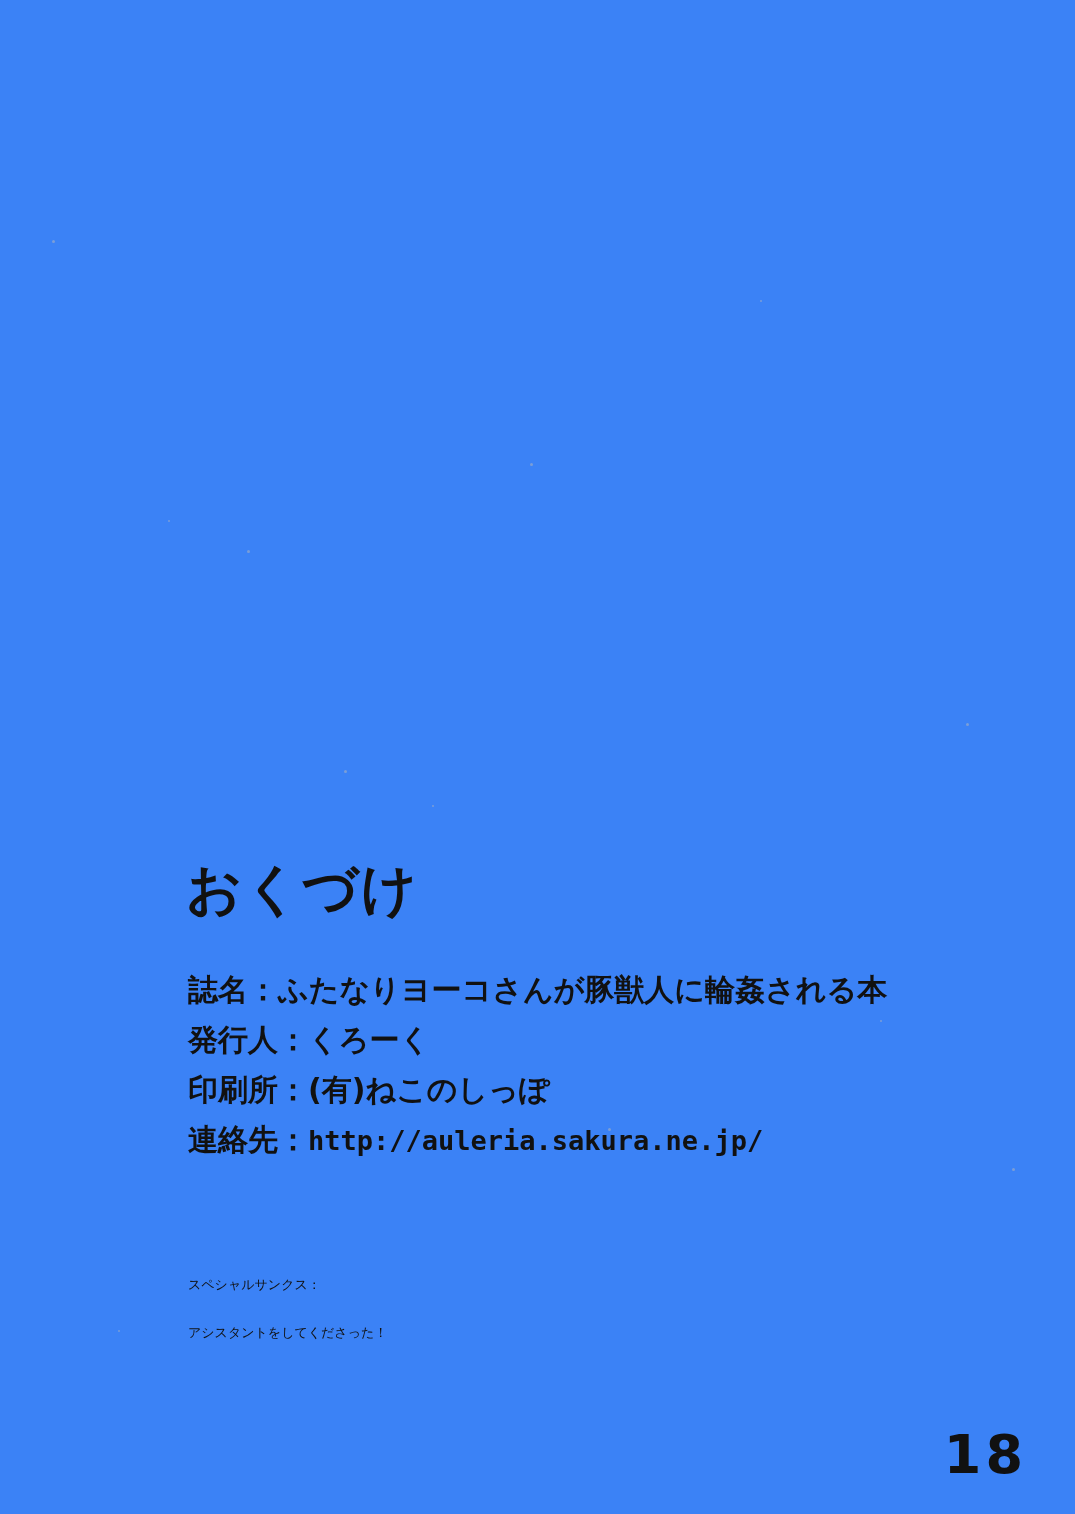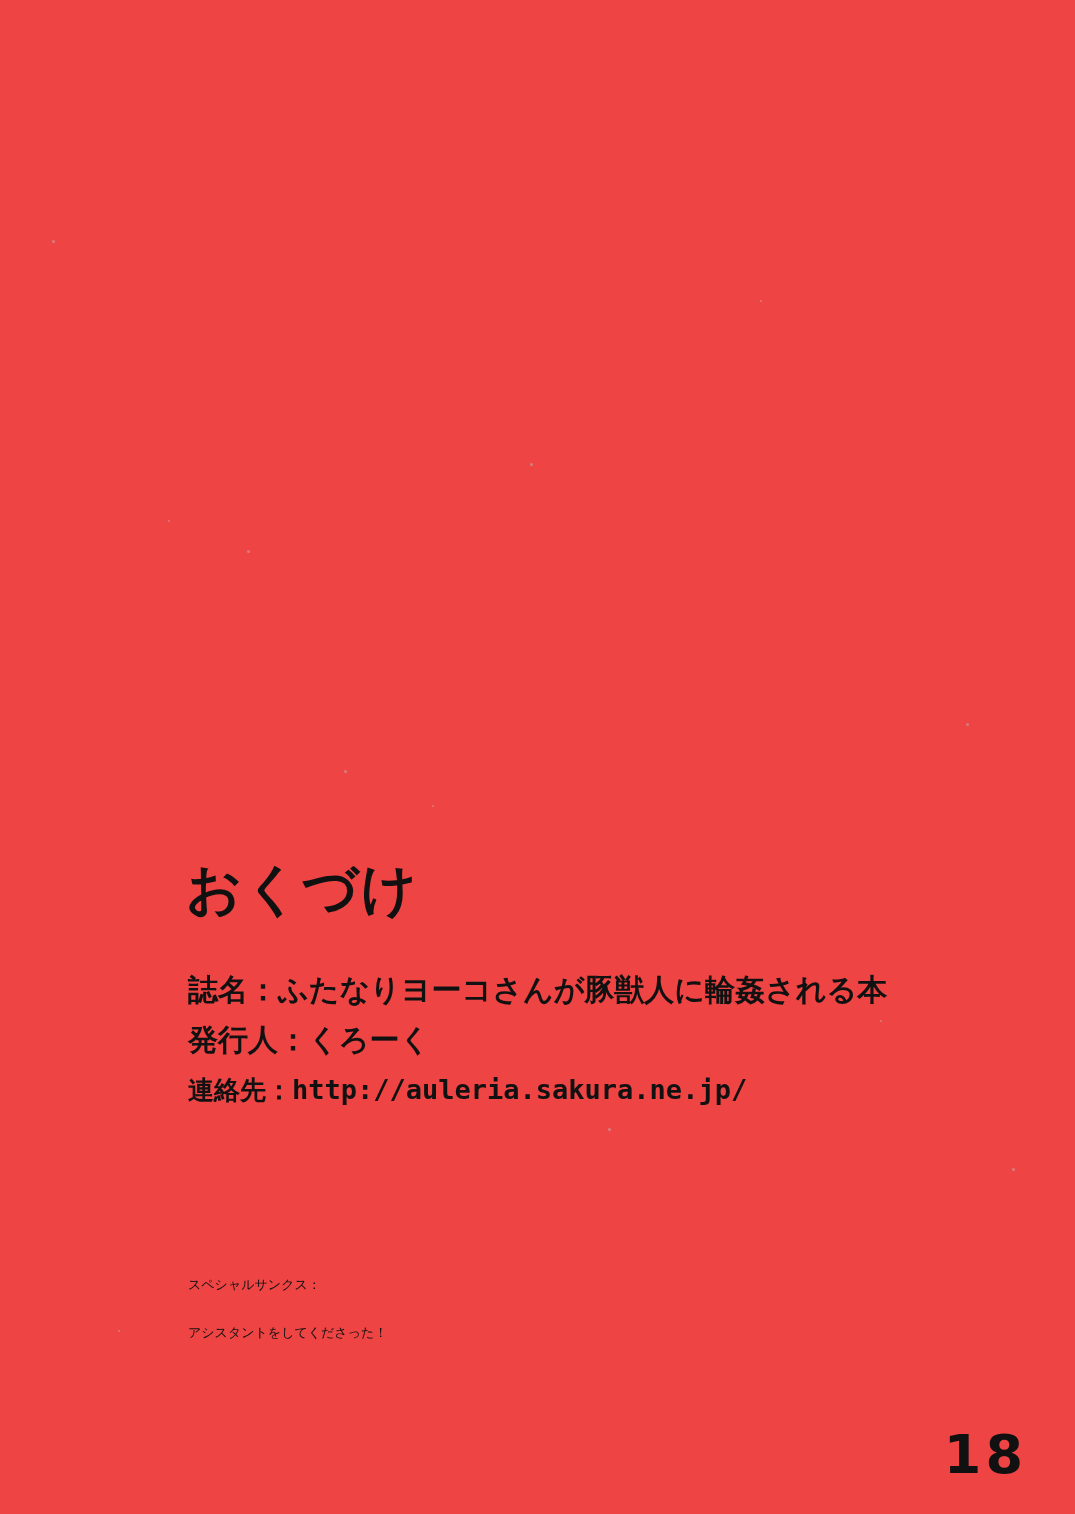--- a/index.html
+++ b/index.html
@@ -11,21 +11,21 @@
     width: 1075px;
     height: 1514px;
     position: relative;
     font-family: "DejaVu Sans", sans-serif;
     color: #1a1a1a;
     overflow: hidden;
   }
   .page {
     position: absolute;
     inset: 0;
-    background: #ef4444;
+    background: #3b82f6;
   }
   
   .speckles {
     position: absolute;
     inset: 0;
     pointer-events: none;
     opacity: 0.5;
   }
   .speck {
     position: absolute;
@@ -61,21 +61,21 @@
   .info-row .label {
     letter-spacing: 0px;
   }
   .info-row.url {
     font-family: "DejaVu Sans Mono", monospace;
     font-weight: 700;
     font-size: 27px;
   }
   .info-row.url .label {
     font-family: "DejaVu Sans", sans-serif;
-    font-size: 26px;
+    font-size: 30px;
   }
 
   .thanks-block {
     position: absolute;
     left: 188px;
     top: 1272px;
     width: 700px;
   }
   .thanks-line {
     font-size: 13px;
@@ -123,20 +123,23 @@
 
   <div class="colophon-title">おくづけ</div>
 
   <div class="info-block">
     <div class="info-row">
       <span class="label">誌名：</span><span class="value">ふたなりヨーコさんが豚獣人に輪姦される本</span>
     </div>
     <div class="info-row">
       <span class="label">発行人：</span><span class="value">くろーく</span>
     </div>
+    <div class="info-row">
+      <span class="label">印刷所：</span><span class="value">(有)ねこのしっぽ</span>
+    </div>
     <div class="info-row url">
       <span class="label">連絡先：</span><span class="value">http://auleria.sakura.ne.jp/</span>
     </div>
   </div>
 
   <div class="thanks-block">
     <div class="thanks-line">スペシャルサンクス：</div>
     <div class="thanks-line gap">アシスタントをしてくださった！</div>
   </div>
 

